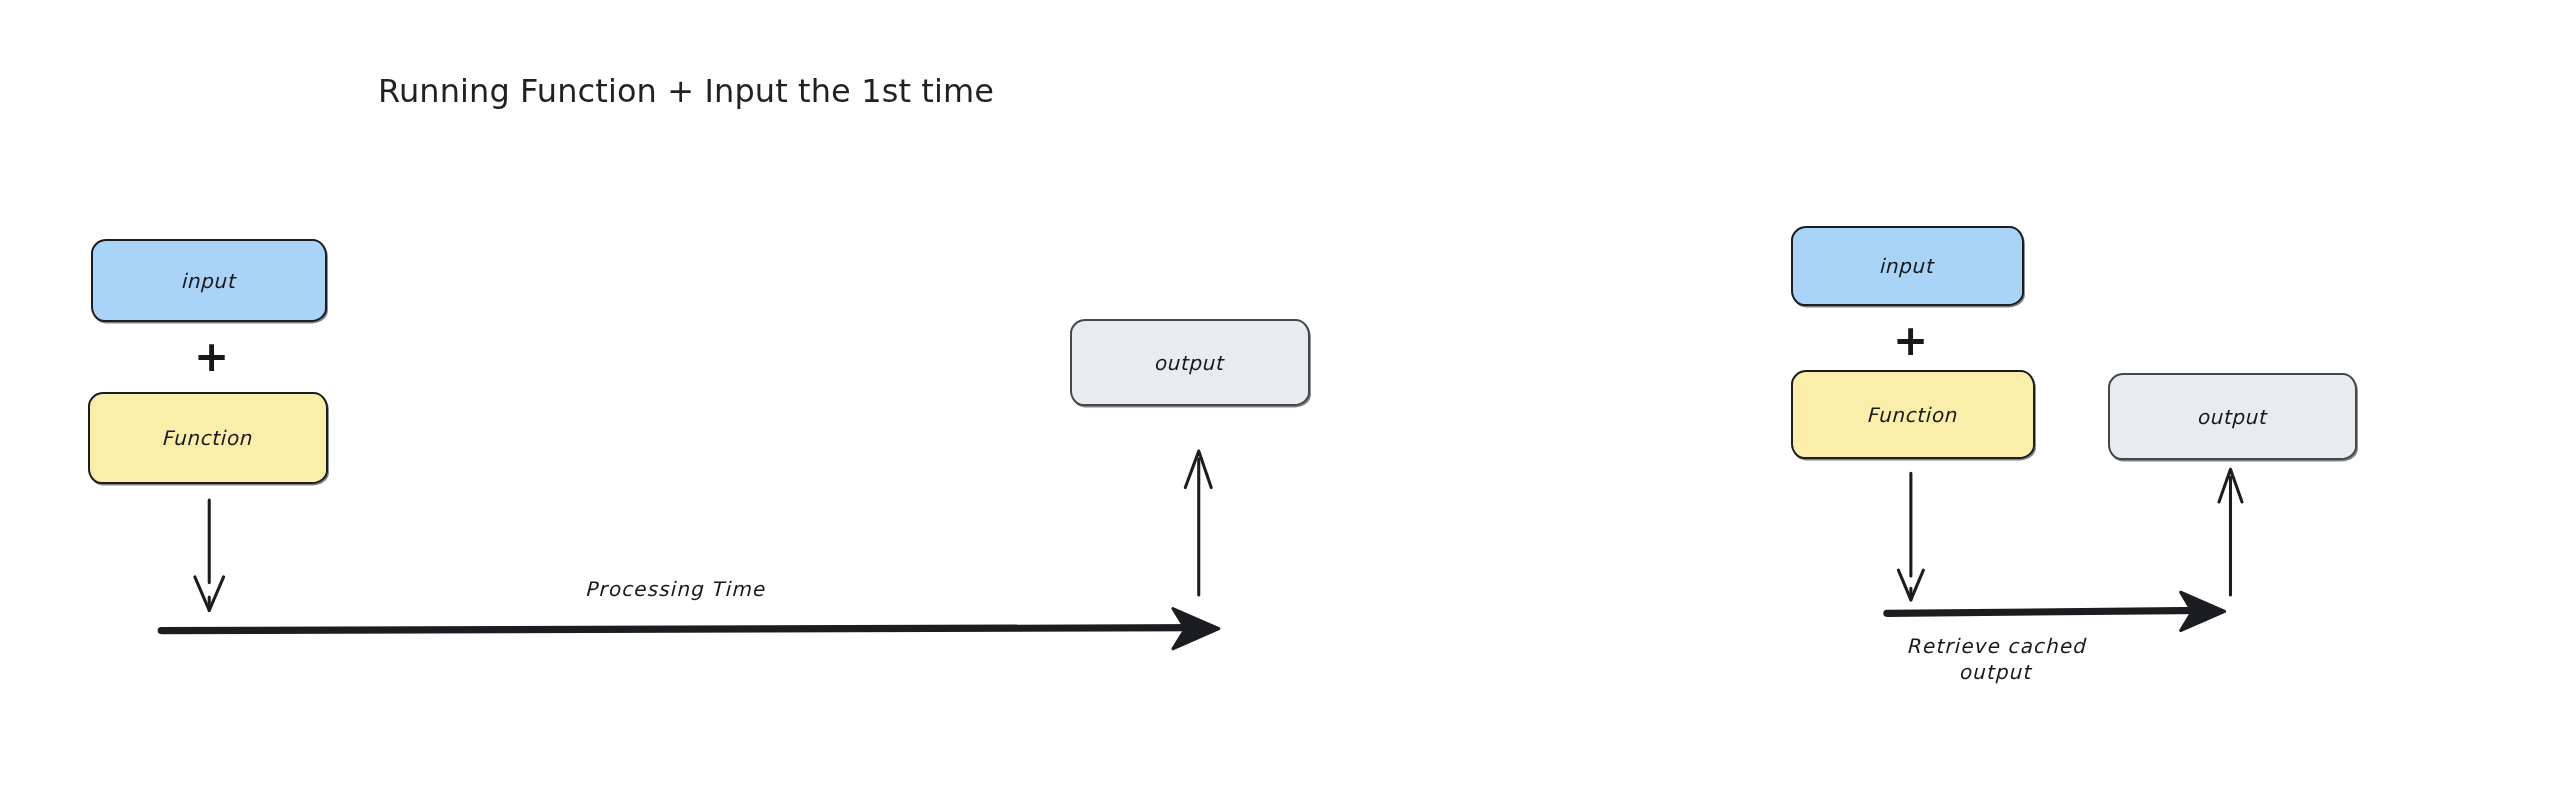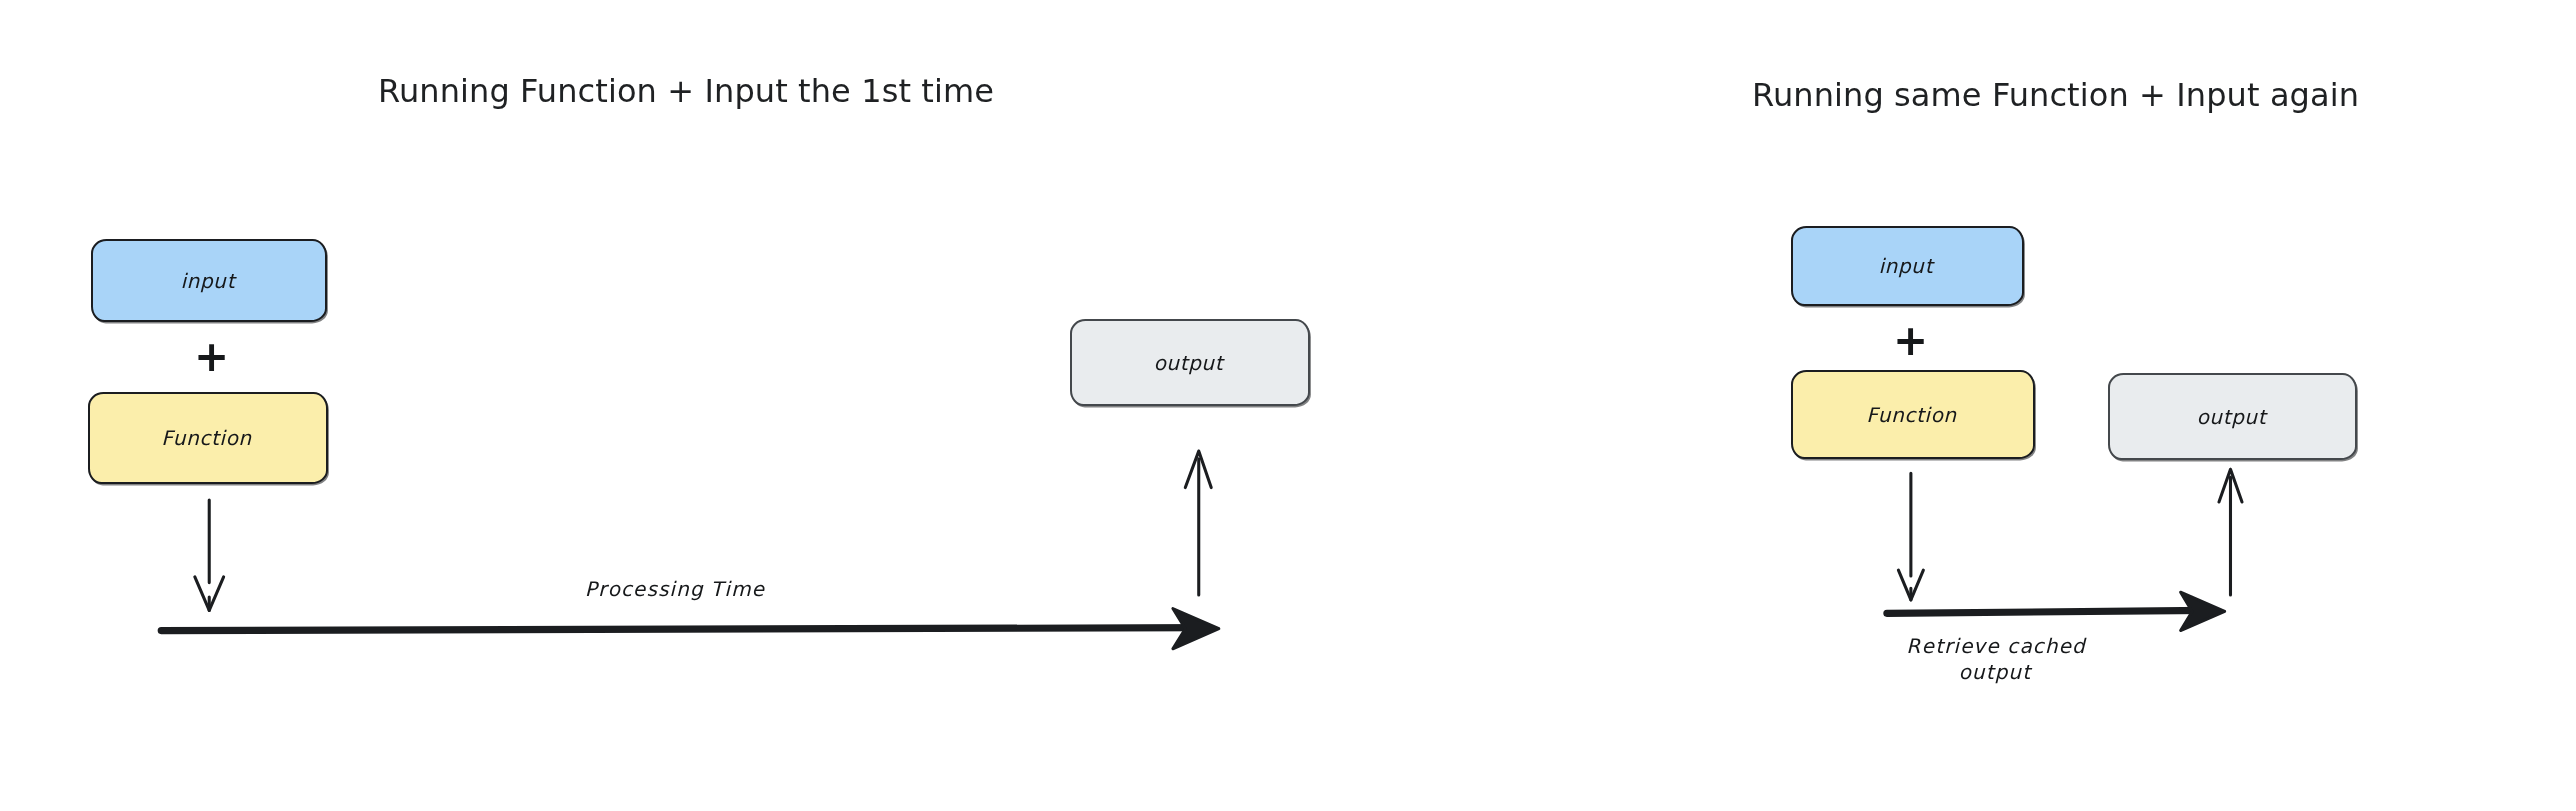--- a/index.html
+++ b/index.html
@@ -165,21 +165,20 @@
     <div class="node output" style="left:1070px; top:319px; width:240px; height:87px;">
       <span class="node-label">output</span>
     </div>
 
     <div class="hand-label" style="left:523px; top:577px; width:307px;">Processing Time</div>
 
   </div>
 
   <div class="panel" id="panel-right">
 
-    <div class="panel-title" id="title-right">Running same Function + Input again</div>
 
     <div class="node input" style="left:351px; top:226px; width:233px; height:80px;">
       <span class="node-label">input</span>
     </div>
 
     <div class="plus-sign" style="left:453px; top:320px;">+</div>
 
     <div class="node function" style="left:351px; top:370px; width:244px; height:89px;">
       <span class="node-label">Function</span>
     </div>

